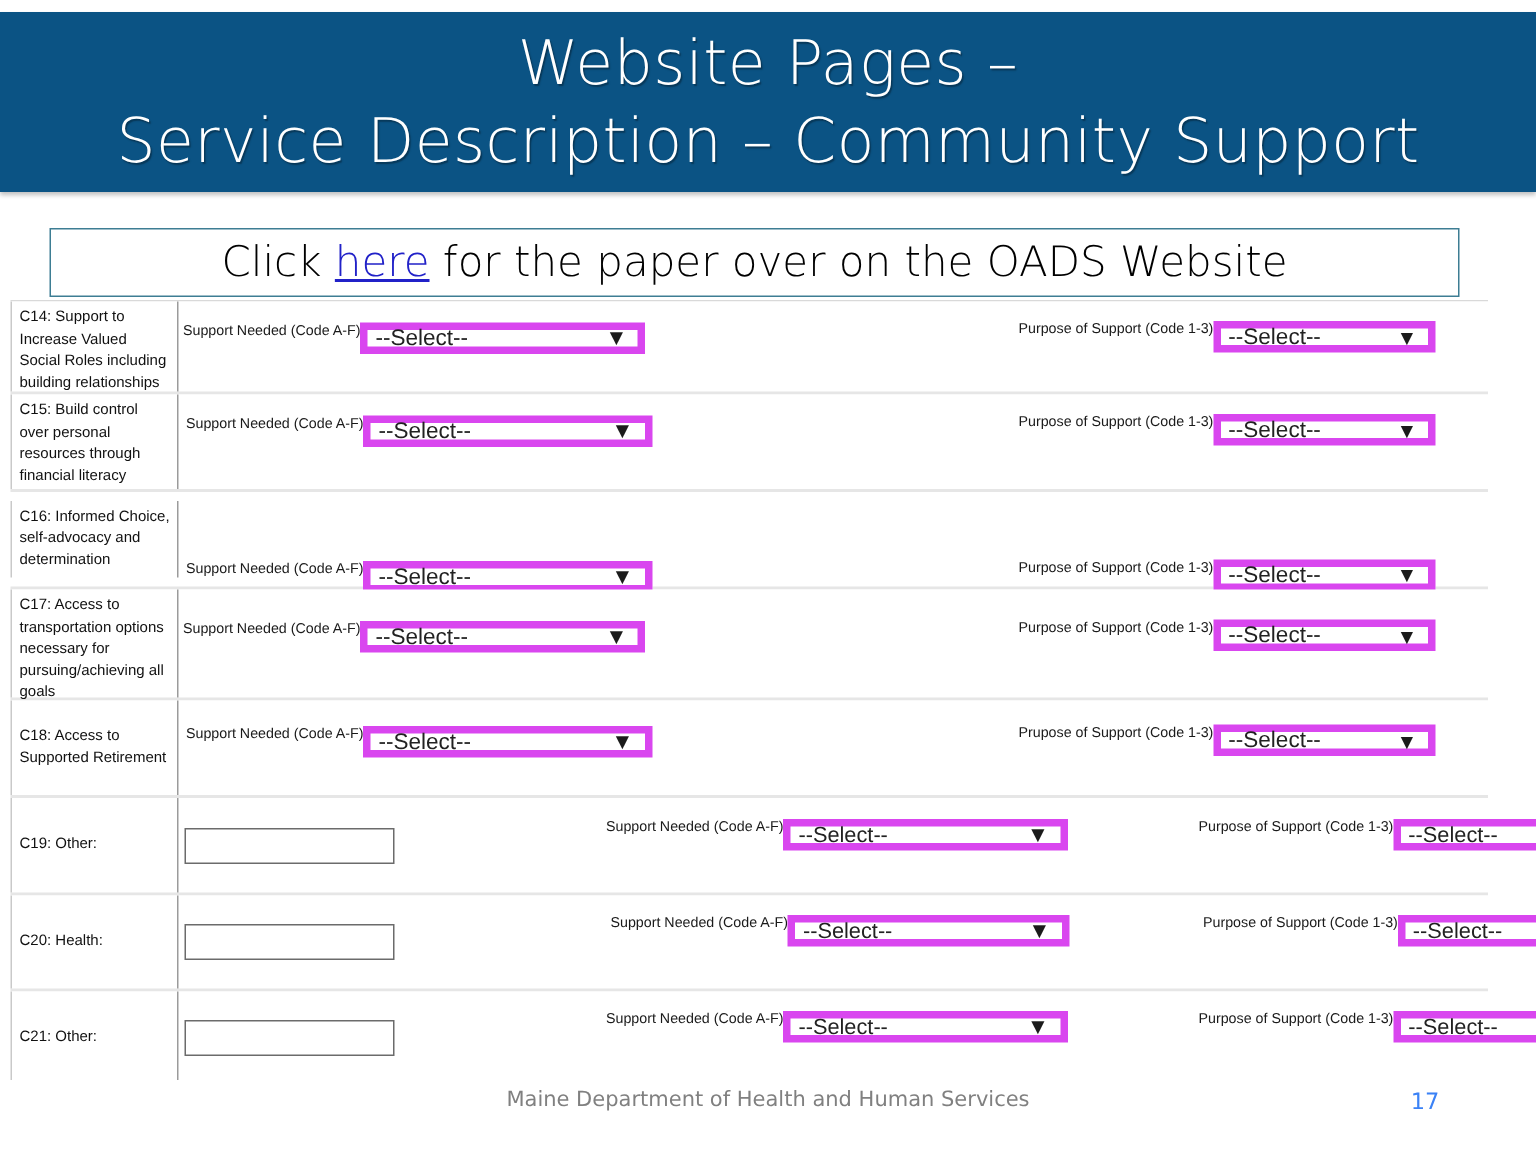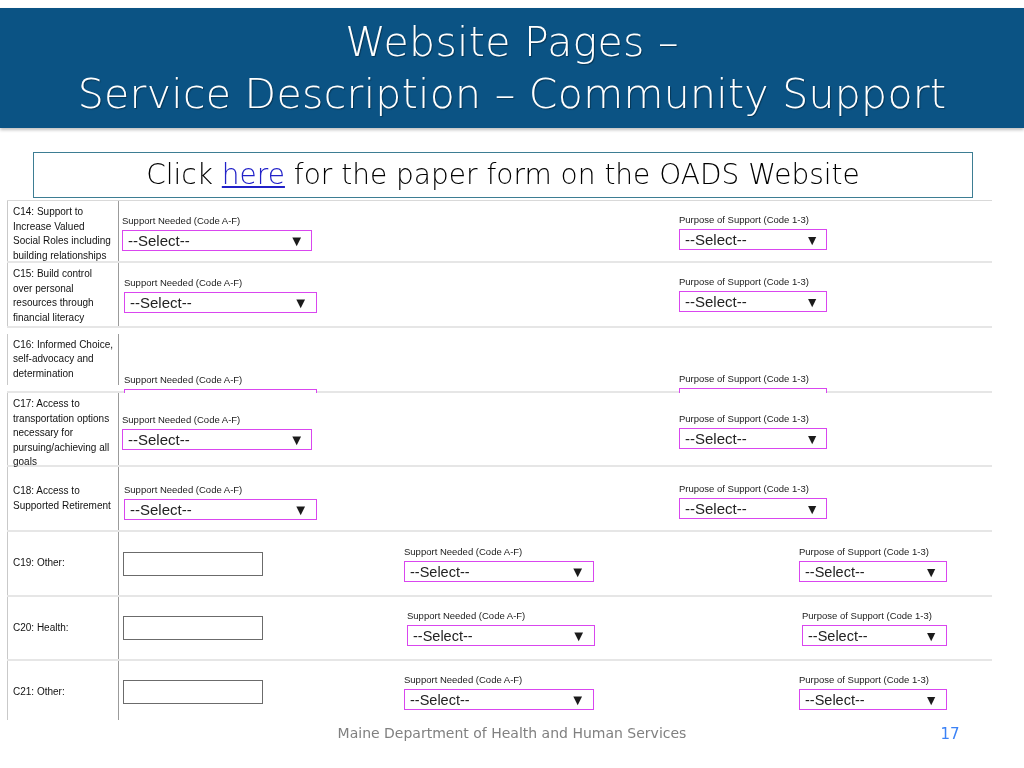--- a/index.html
+++ b/index.html
@@ -105,33 +105,33 @@
   .fcell-body {
     flex: 1;
     position: relative;
     box-sizing: border-box;
     padding: 0;
   }
 
   .fgroup {
     position: absolute;
     display: flex;
-    flex-direction: column;
+    flex-direction: row;
   }
   .flabel {
     font-family: "Liberation Sans", sans-serif;
     font-size: 9.5px;
     line-height: 12px;
     color: #1a1a1a;
     margin-bottom: 3px;
     white-space: nowrap;
   }
   .fselect {
     position: relative;
-    border: 1px solid #d946ef;
+    border: 5px solid #d946ef;
     background: #ffffff;
     box-sizing: border-box;
     display: flex;
     align-items: center;
     padding-left: 5px;
     font-family: "Liberation Sans", sans-serif;
     color: #222222;
   }
   .fselect .val { white-space: nowrap; }
   .fselect .chev {
@@ -185,21 +185,21 @@
 </style>
 </head>
 <body>
 
 <div id="title-banner">
   <div class="title-line l1">Website Pages –</div>
   <div class="title-line l2">Service Description – Community Support</div>
 </div>
 
 <div id="content-box"></div>
-<div id="link-line"><span>Click </span><a href="#">here</a><span> for the paper form on the OADS Website</span></div>
+<div id="link-line"><span>Click </span><a href="#">here</a><span> for the paper over on the OADS Website</span></div>
 
 <div id="form-shot">
 
   <div class="frow s-a" style="height:60px;">
     <div class="fcell-label top">
       <span>C14: Support to Increase Valued Social Roles including building relationships</span>
     </div>
     <div class="fcell-body">
       <div class="fgroup" style="left:3px; top:14px;">
         <div class="flabel">Support Needed (Code A-F)</div>

